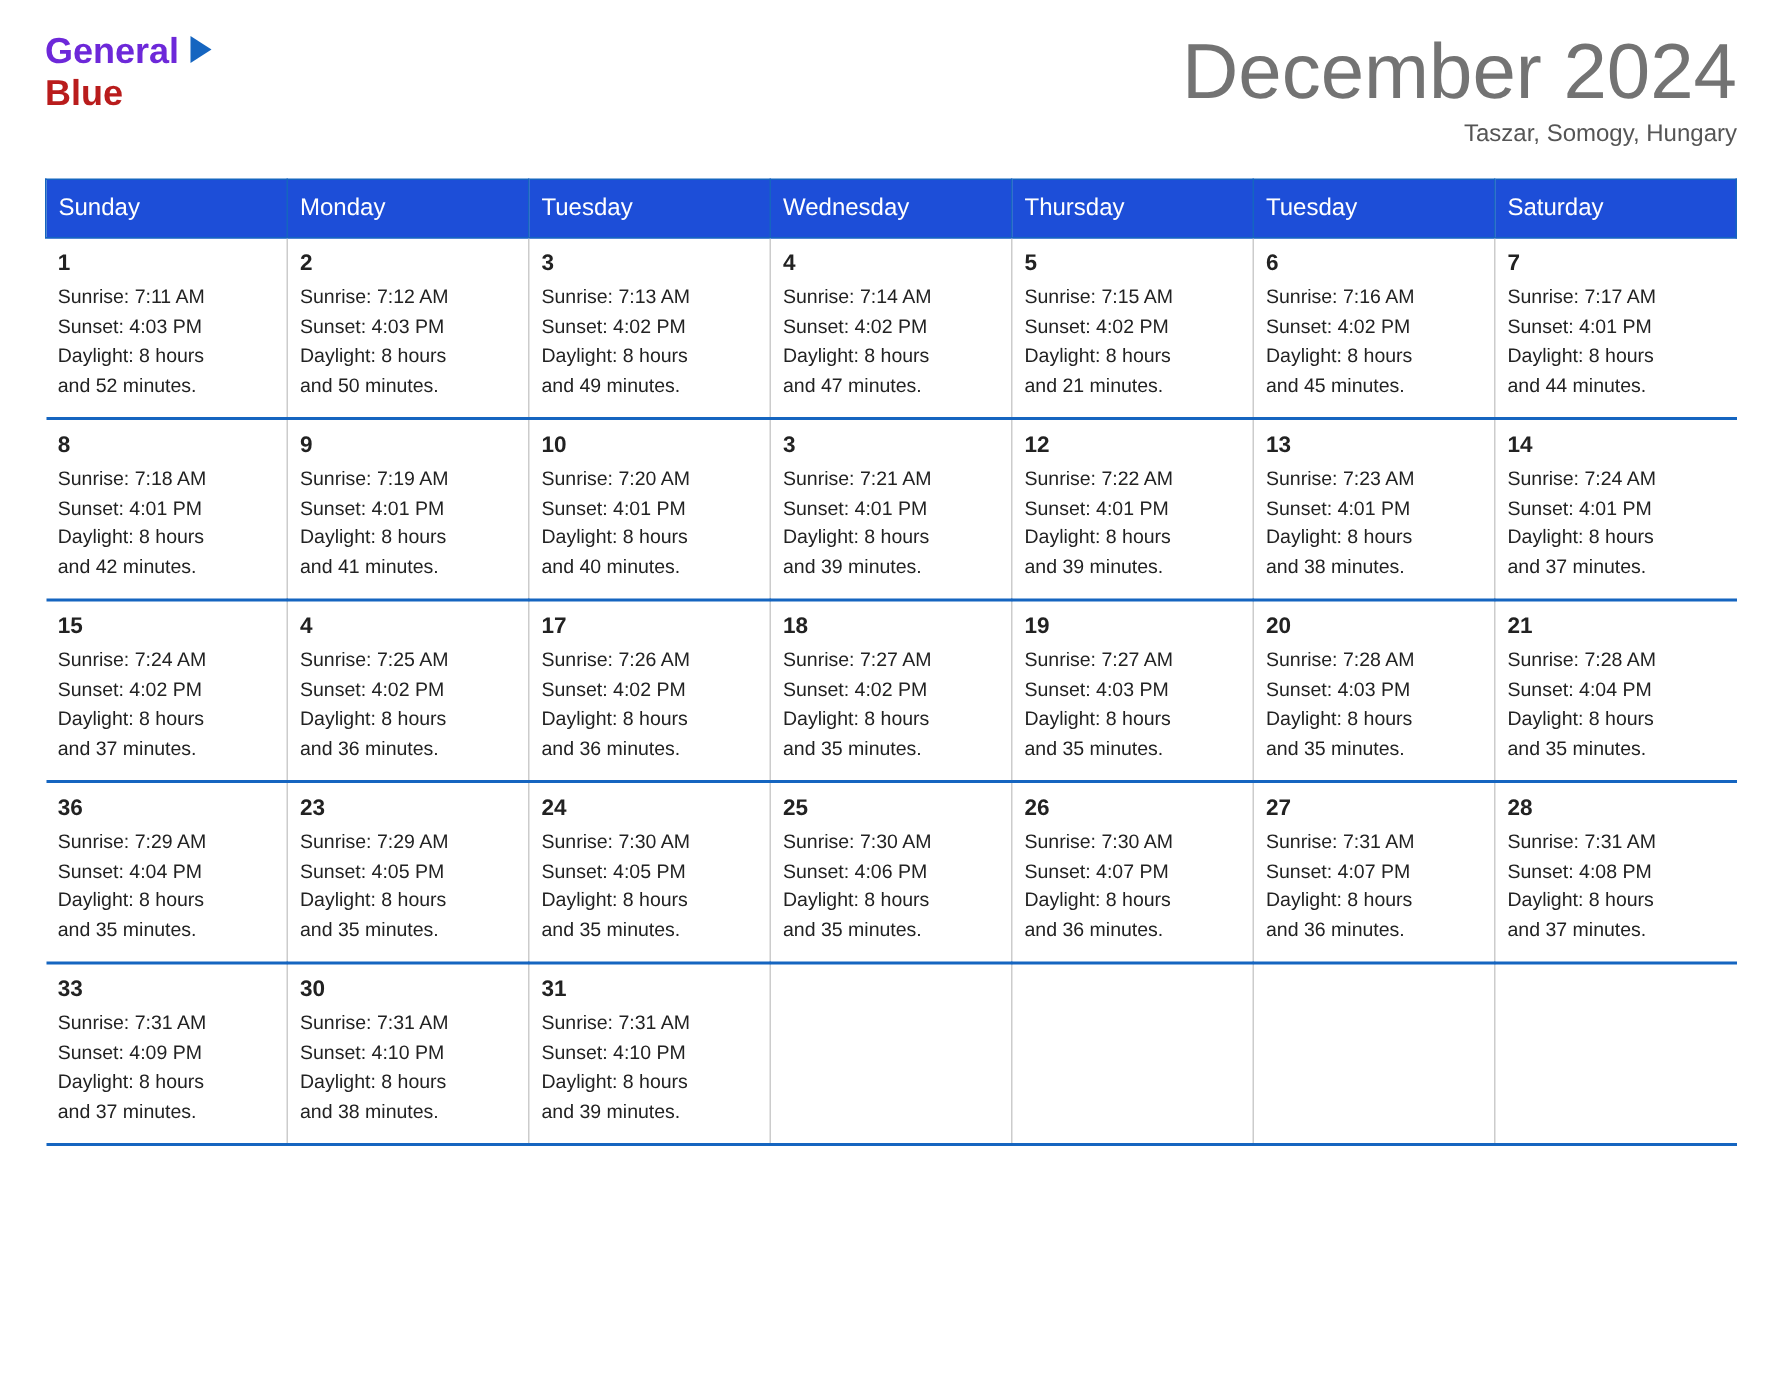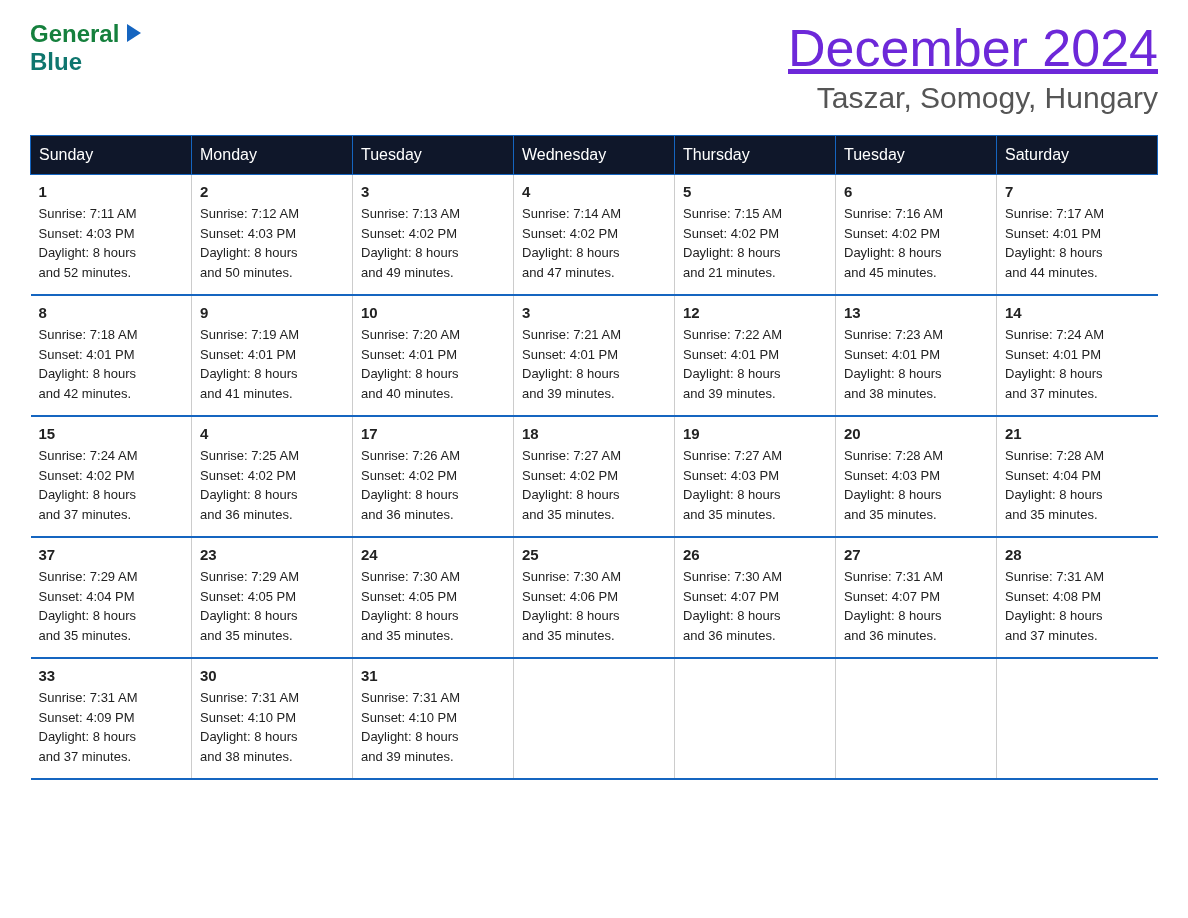--- a/index.html
+++ b/index.html
@@ -15,36 +15,35 @@
       justify-content: space-between;
       align-items: flex-start;
       margin-bottom: 20px;
     }
     .title-block {
       text-align: right;
     }
     .month-title {
       font-size: 52px;
       font-weight: normal;
-      color: #6d28d9;
+      color: #737373;
       line-height: 1.1;
-      text-decoration: underline;
     }
     .location {
-      font-size: 30px;
+      font-size: 16px;
       color: #555;
       margin-top: 4px;
     }
     table {
       width: 100%;
       border-collapse: collapse;
       table-layout: fixed;
     }
     thead tr {
-      background-color: #0f172a;
+      background-color: #1d4ed8;
       color: #fff;
     }
     thead th {
       padding: 10px 8px;
       font-size: 16px;
       font-weight: normal;
       text-align: left;
       border: 1px solid #1565c0;
     }
     tbody tr {
@@ -81,29 +80,29 @@
       display: flex;
       align-items: center;
     }
   </style>
 </head>
 <body>
 
 <div class="header">
   <div class="logo-wrapper">
     <div class="logo-row1">
-      <span style="font-size:24px;font-weight:bold;color:#15803d;font-family:Arial,sans-serif;">General</span>
+      <span style="font-size:24px;font-weight:bold;color:#6d28d9;font-family:Arial,sans-serif;">General</span>
       <span style="display:inline-block;margin-left:4px;margin-top:2px;">
         <svg width="22" height="22" viewBox="0 0 22 22">
           <polygon points="4,2 18,11 4,20" fill="#1565c0"></polygon>
         </svg>
       </span>
     </div>
     <div>
-      <span style="font-size:24px;font-weight:bold;color:#0f766e;font-family:Arial,sans-serif;">Blue</span>
+      <span style="font-size:24px;font-weight:bold;color:#b91c1c;font-family:Arial,sans-serif;">Blue</span>
     </div>
   </div>
   <div class="title-block">
     <div class="month-title">December 2024</div>
     <div class="location">Taszar, Somogy, Hungary</div>
   </div>
 </div>
 
 <table>
   <thead>
@@ -308,21 +307,21 @@
         <div class="day-info">
           <span>Sunrise: 7:28 AM</span><br>
           <span>Sunset: 4:04 PM</span><br>
           <span>Daylight: 8 hours</span><br>
           <span>and 35 minutes.</span>
         </div>
       </td>
       </tr>
       <tr>
         <td>
-        <span class="day-num">37</span>
+        <span class="day-num">36</span>
         <div class="day-info">
           <span>Sunrise: 7:29 AM</span><br>
           <span>Sunset: 4:04 PM</span><br>
           <span>Daylight: 8 hours</span><br>
           <span>and 35 minutes.</span>
         </div>
       </td>
         <td>
         <span class="day-num">23</span>
         <div class="day-info">

